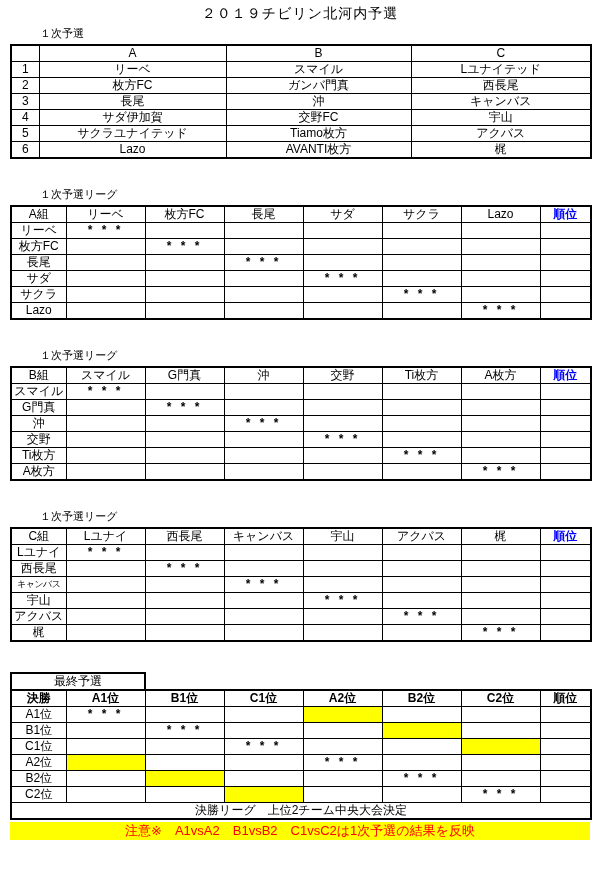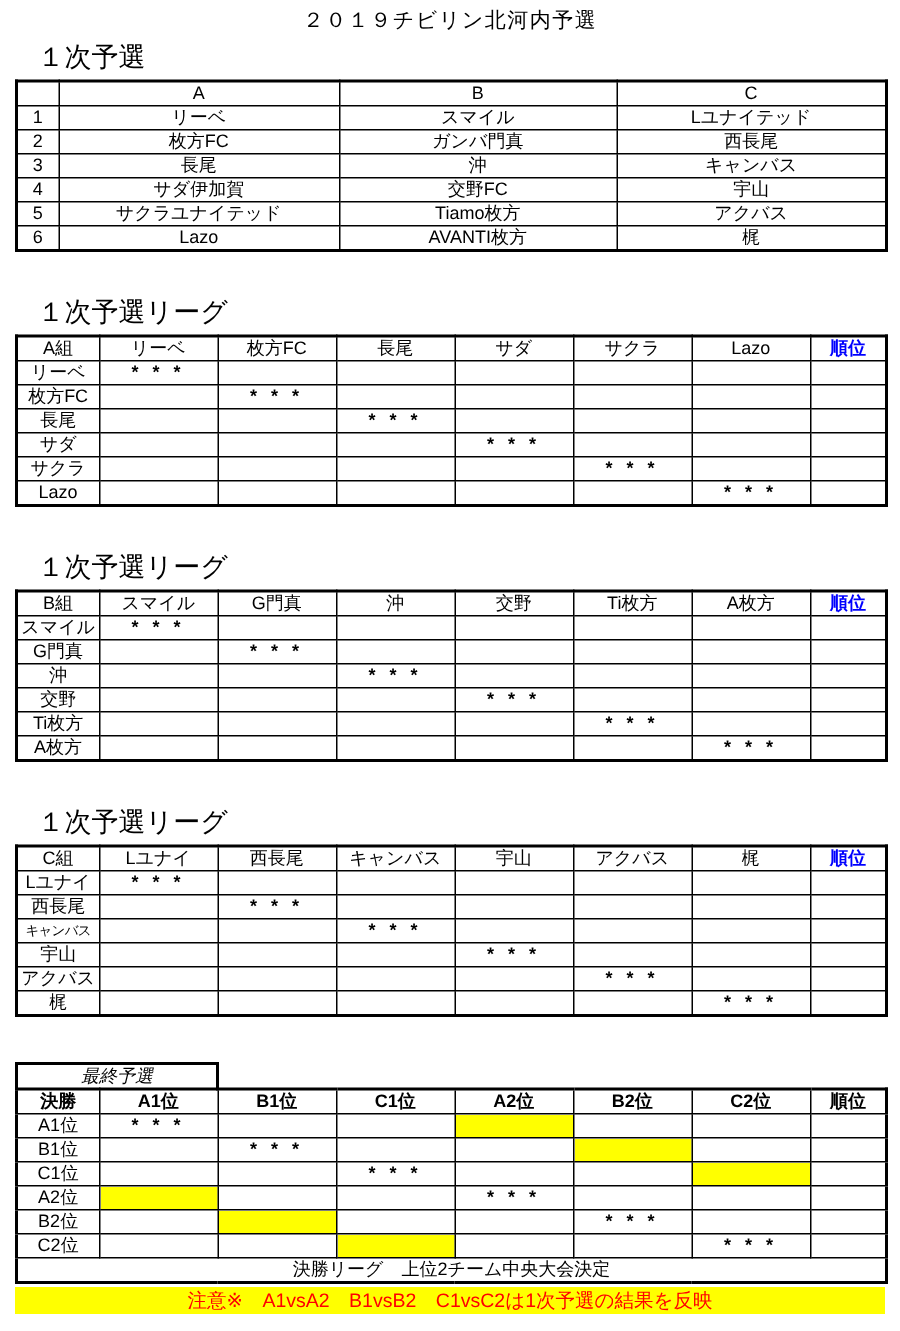--- a/index.html
+++ b/index.html
@@ -8,21 +8,21 @@
     --note-red: #ff0000;
   }
   * { box-sizing: border-box; }
   body {
     width: 600px; height: 887px; margin: 0;
     background: #fff; color: #000;
     font-family: "Liberation Sans", "DejaVu Sans", sans-serif;
     font-size: 12px;
   }
   .title { text-align: center; font-size: 14px; padding-top: 5px; letter-spacing: 1px; }
-  .sec-label { margin: 28px 0 3px 25px; font-size: 18px; }
+  .sec-label { margin: 28px 0 3px 40px; font-size: 11px; }
   .sec-label.first { margin-top: 3px; }
   table.sheet {
     border-collapse: collapse; table-layout: fixed;
     width: 580px; margin-left: 10px;
     border: 2px solid #000;
   }
   table.sheet td {
     border: 1px solid #000; height: 16px; line-height: 15px;
     padding: 0 2px; text-align: center;
     white-space: nowrap; overflow: hidden;
@@ -39,21 +39,21 @@
   }
   table.final td {
     border: 1px solid #000; height: 16px; line-height: 15px;
     padding: 0 2px; text-align: center;
     white-space: nowrap; overflow: hidden;
   }
   table.final tr.hdr td { border-top: 2px solid #000; font-weight: bold; }
   table.final td:first-child { border-left: 2px solid #000; }
   table.final td:last-child { border-right: 2px solid #000; }
   table.final tr:last-child td { border-bottom: 2px solid #000; }
-  table.final td.final-label { border: 2px solid #000; font-style: italic; }
+  table.final td.final-label { border: 2px solid #000; }
   table.final td.ghost { border: none; }
   .note {
     width: 580px; margin: 2px 0 0 10px; height: 18px; line-height: 18px;
     background: var(--hl-yellow); color: var(--note-red);
     text-align: center; font-size: 13px;
   }
 </style>
 </head>
 <body>
 

